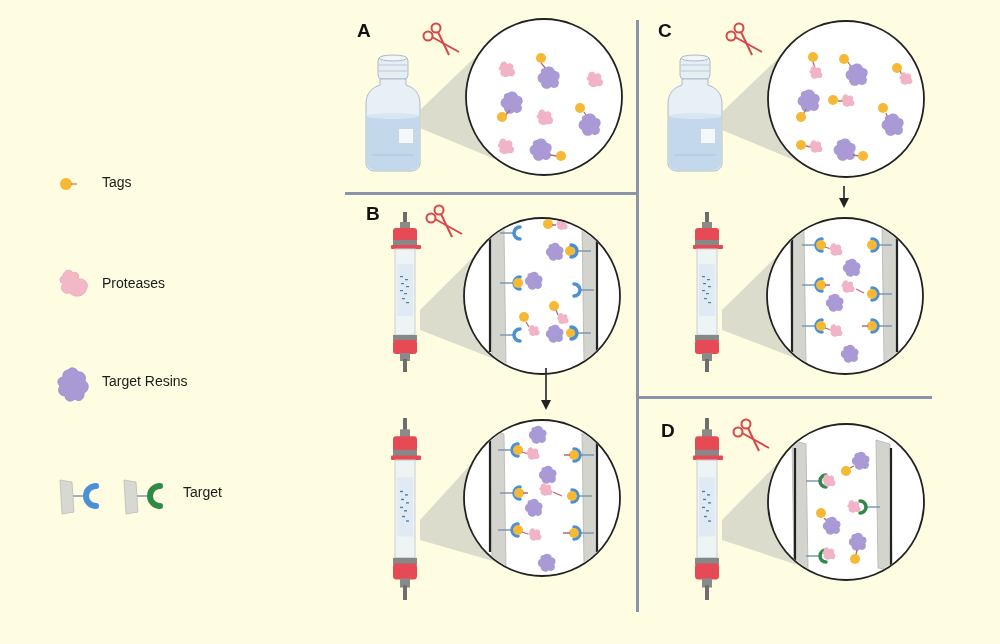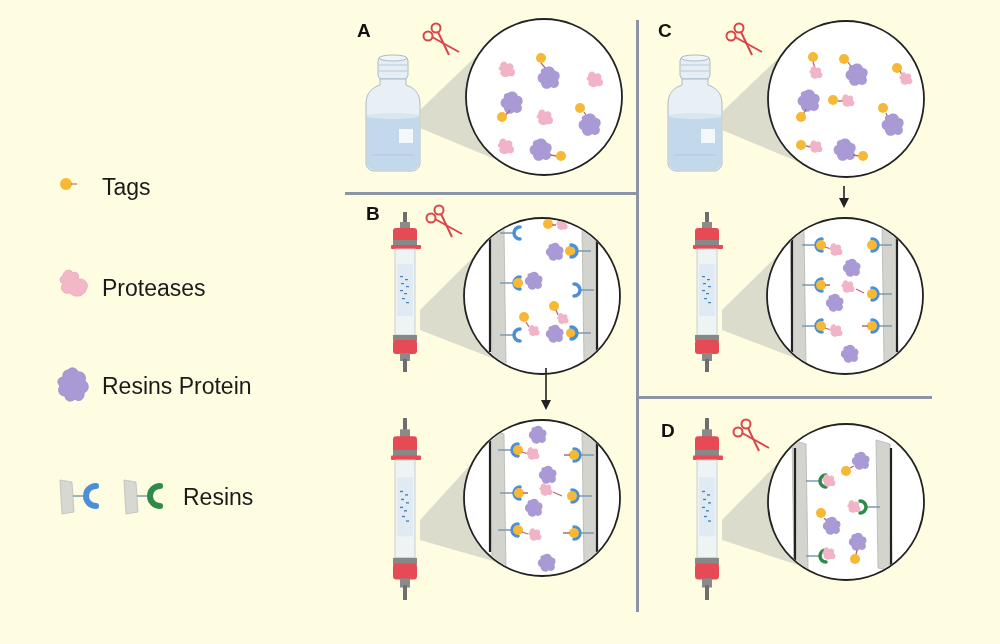--- a/index.html
+++ b/index.html
@@ -1,17 +1,17 @@
 <!DOCTYPE html>
 <html><head>
 <meta charset="utf-8">
 <style>
   html,body{margin:0;padding:0;}
   body{width:1000px;height:644px;background:#fefde1;position:relative;overflow:hidden;font-family:"Liberation Sans",sans-serif;}
-  .legend-label{position:absolute;font-size:23px;color:#1a1a1a;}
+  .legend-label{position:absolute;font-size:14px;color:#1a1a1a;}
   .panel-letter{position:absolute;font-size:19px;font-weight:bold;color:#111;}
   .divider{position:absolute;background:#8c95a8;}
   svg{position:absolute;overflow:visible;}
 </style>
 </head>
 <body>
 
 <div>
   <svg style="left:58px;top:176px" width="20" height="16">
     <circle cx="8" cy="8" r="6" fill="#f5b935"></circle>
@@ -20,31 +20,31 @@
   <span class="legend-label" style="left:102px;top:174px">Tags</span>
 
   <svg style="left:57px;top:268px" width="34" height="32">
     <path d="M6 8 C6 2 14 0 16 5 C19 3 23 6 21 11 C28 10 33 16 29 22 C27 29 17 30 13 25 C6 27 2 20 6 16 C2 14 2 9 6 8Z" fill="#f3b8c8" stroke="#e9a3b7" stroke-width="0.8"></path>
   </svg>
   <span class="legend-label" style="left:102px;top:275px">Proteases</span>
 
   <svg style="left:56px;top:366px" width="36" height="38">
     <path d="M12 4 C15 0 21 2 22 6 C27 5 31 10 29 15 C34 18 33 25 28 27 C29 33 23 37 19 33 C15 37 9 35 9 30 C3 30 1 24 4 20 C0 17 2 11 7 11 C6 7 9 4 12 4Z" fill="#a99ad6" stroke="#9a8ccc" stroke-width="0.8"></path>
   </svg>
-  <span class="legend-label" style="left:102px;top:373px">Resins Protein</span>
+  <span class="legend-label" style="left:102px;top:373px">Target Resins</span>
 
   <svg style="left:58px;top:478px" width="120" height="40">
     <path d="M2 2 L14 4 L16 34 L4 36 Z" fill="#d8d8d3" stroke="#bdbdb8" stroke-width="0.8"></path>
     <line x1="15" y1="18" x2="25" y2="18" stroke="#7c9ab0" stroke-width="1.5"></line>
     <path d="M38 8 A10 10 0 1 0 38 28" fill="none" stroke="#4a8fd8" stroke-width="6" stroke-linecap="round"></path>
     <path d="M66 2 L78 4 L80 34 L68 36 Z" fill="#d8d8d3" stroke="#bdbdb8" stroke-width="0.8"></path>
     <line x1="79" y1="18" x2="89" y2="18" stroke="#7c9ab0" stroke-width="1.5"></line>
     <path d="M102 8 A10 10 0 1 0 102 28" fill="none" stroke="#2e8a48" stroke-width="6" stroke-linecap="round"></path>
   </svg>
-  <span class="legend-label" style="left:183px;top:484px">Resins</span>
+  <span class="legend-label" style="left:183px;top:484px">Target</span>
 </div>
 
 <div class="divider" style="left:636px;top:20px;width:3px;height:592px"></div>
 <div class="divider" style="left:345px;top:192px;width:292px;height:3px"></div>
 <div class="divider" style="left:638px;top:396px;width:294px;height:3px"></div>
 
 <span class="panel-letter" style="left:357px;top:20px">A</span>
 <span class="panel-letter" style="left:366px;top:203px">B</span>
 <span class="panel-letter" style="left:658px;top:20px">C</span>
 <span class="panel-letter" style="left:661px;top:420px">D</span>

